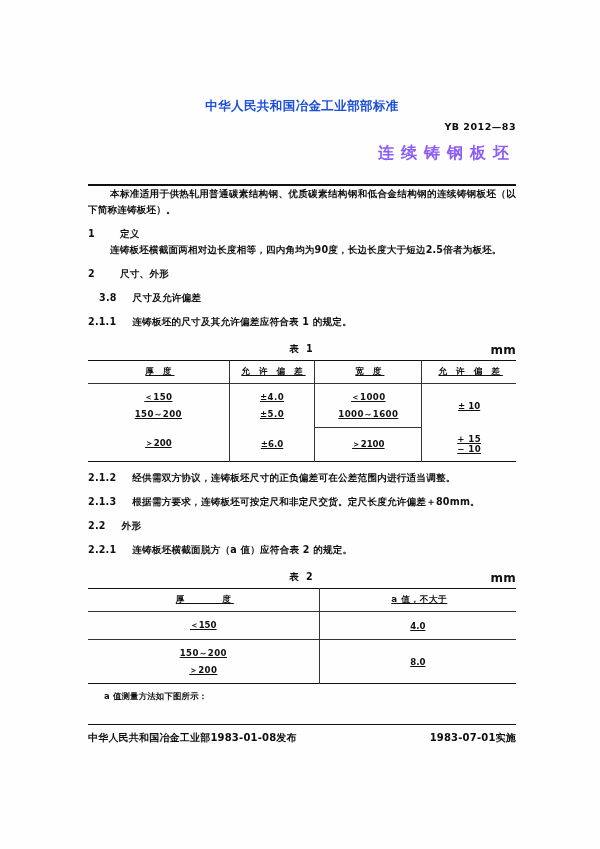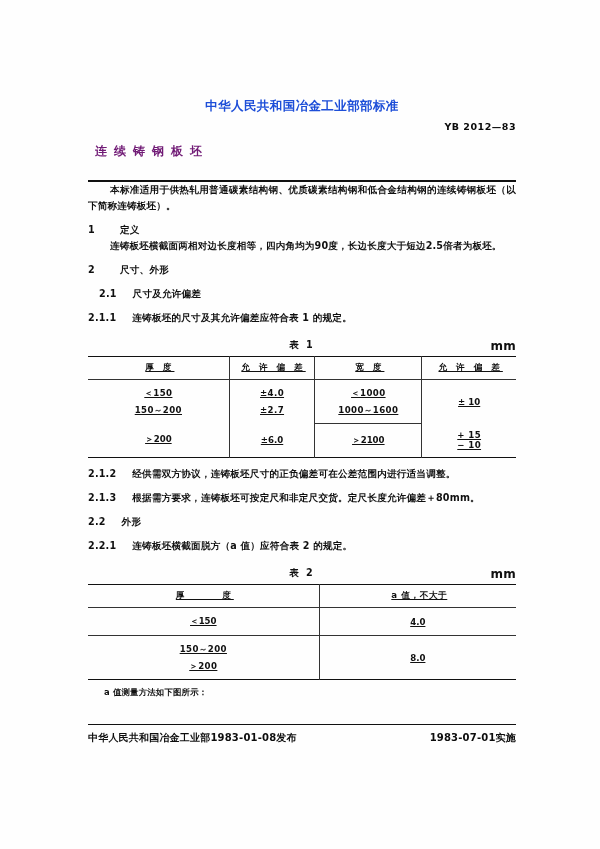--- a/index.html
+++ b/index.html
@@ -45,26 +45,26 @@
   .std-no {
     position: absolute;
     right: 0;
     top: 0;
     font-size: 9.5px;
     font-weight: bold;
     letter-spacing: 0.5px;
     color: #0a0a0a;
   }
   .doc-title {
-    text-align: left;
-    font-size: 12px;
+    text-align: right;
+    font-size: 16px;
     font-weight: bold;
     letter-spacing: 7px;
     margin-top: 2px;
-    color: #701a75;
+    color: #8b5cf6;
     text-indent: 7px;
   }
   .title-rule {
     border: 0;
     border-top: 2.2px solid #111;
     margin: 20px 0 0 0;
   }
 
   
   .para {
@@ -216,21 +216,21 @@
       <span class="num num-1">1</span><span class="txt">定义</span>
     </div>
 
     <div class="para indent">连铸板坯横截面两相对边长度相等，四内角均为90度，长边长度大于短边2.5倍者为板坯。</div>
 
     <div class="clause">
       <span class="num num-1">2</span><span class="txt">尺寸、外形</span>
     </div>
 
     <div class="clause sub-indent-1">
-      <span class="num">2.1</span><span class="txt">尺寸及允许偏差</span>
+      <span class="num">3.8</span><span class="txt">尺寸及允许偏差</span>
     </div>
 
     <div class="clause">
       <span class="num">2.1.1</span><span class="txt">连铸板坯的尺寸及其允许偏差应符合表 1 的规定。</span>
     </div>
 
     <div class="table-block">
       <div class="table-caption">
         <span>表 1</span>
         <span class="table-unit">mm</span>
@@ -255,21 +255,21 @@
           <tr class="row-h-tall">
             <td>
               <div class="cellstack">
                 <span>＜150</span>
                 <span>150～200</span>
               </div>
             </td>
             <td class="vline">
               <div class="cellstack">
                 <span>±4.0</span>
-                <span>±2.7</span>
+                <span>±5.0</span>
               </div>
             </td>
             <td class="vline rule-thin">
               <div class="cellstack">
                 <span>＜1000</span>
                 <span>1000～1600</span>
               </div>
             </td>
             <td class="vline">± 10</td>
           </tr>

